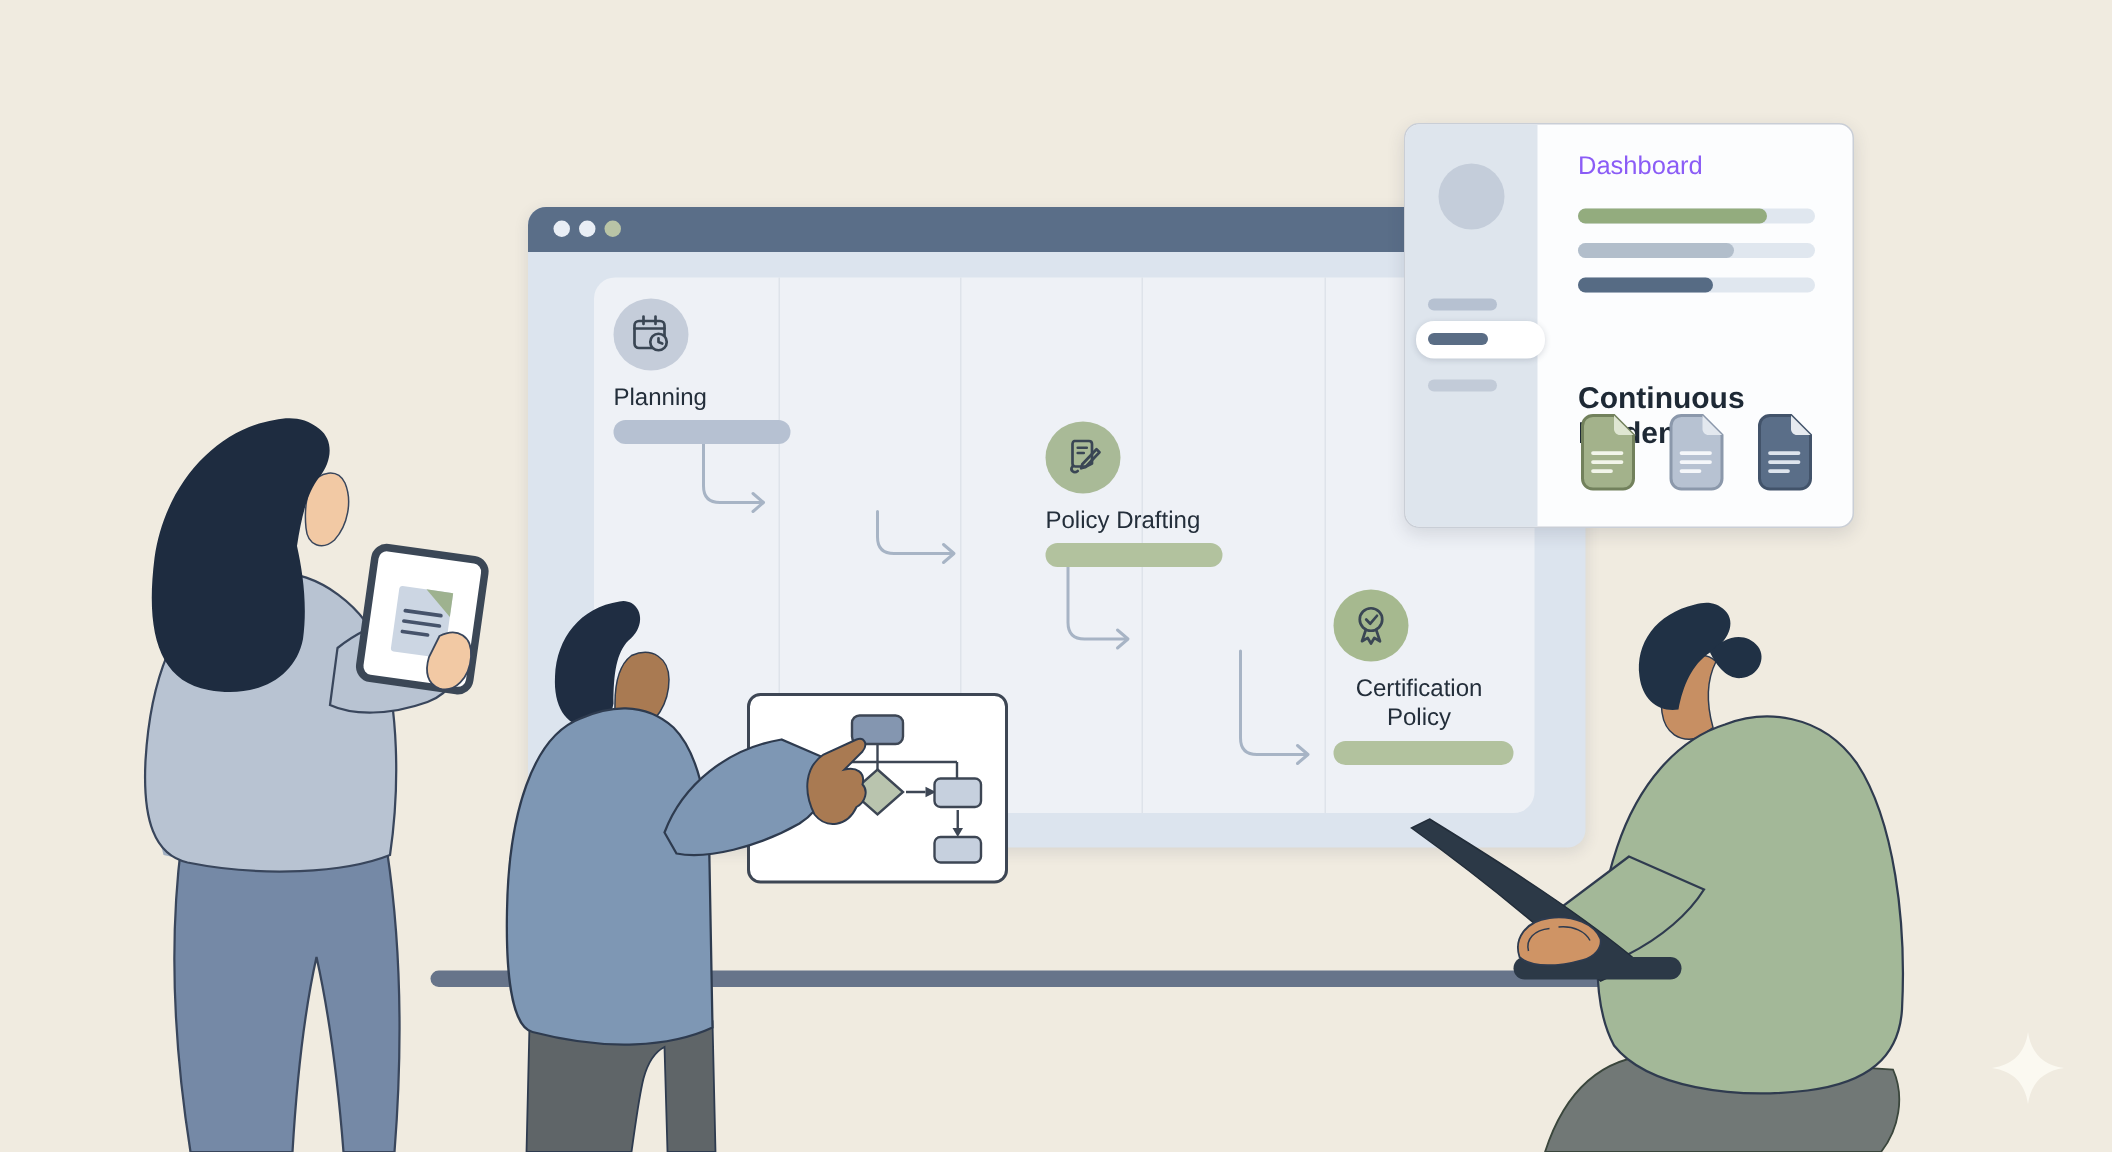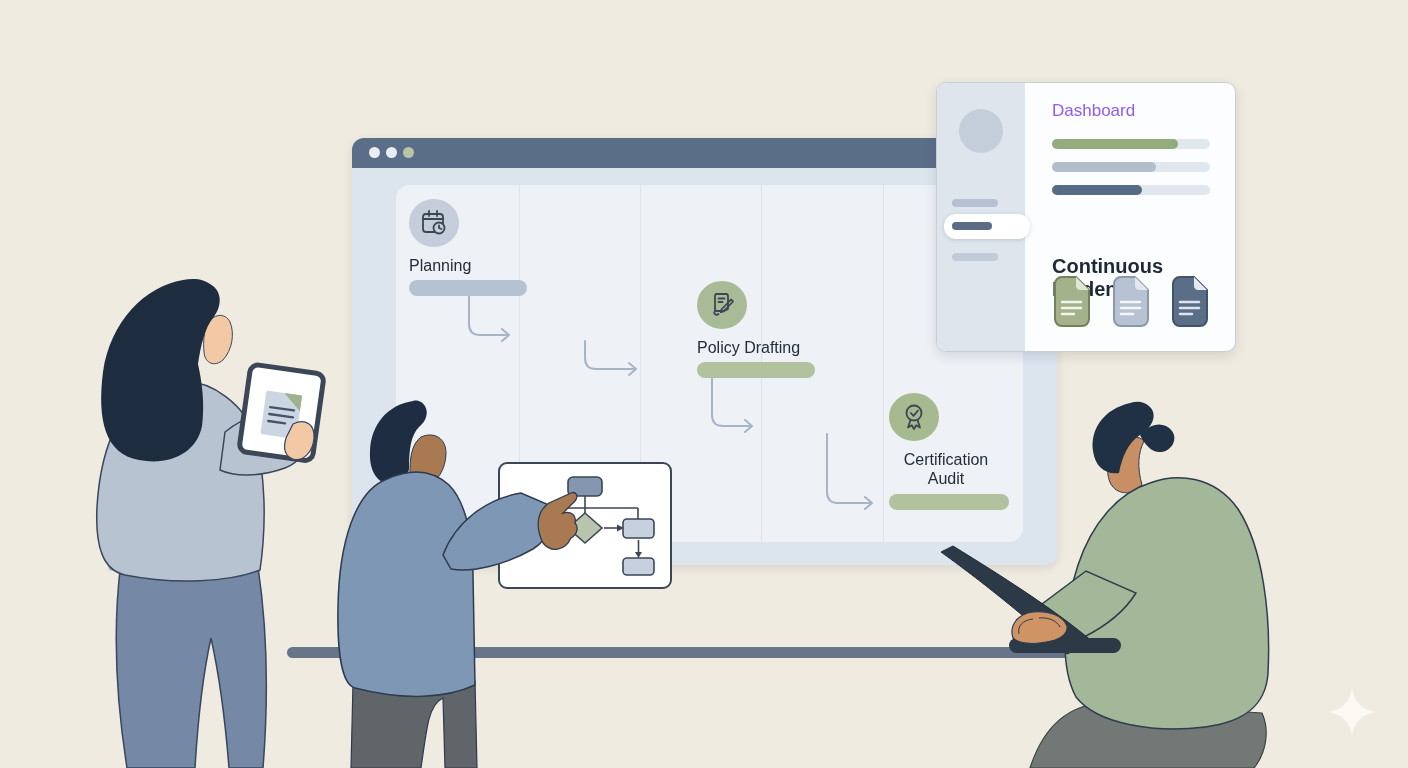--- a/index.html
+++ b/index.html
@@ -115,21 +115,21 @@
 
 
     <div class="stagebox" style="left:537px;top:255px;width:120px;">
       <div class="badge c-green2">
         <svg width="32" height="32" viewBox="0 0 32 32" fill="none" stroke="#3a4654" stroke-width="1.8" stroke-linecap="round" stroke-linejoin="round">
           <circle cx="16" cy="12" r="7.5"></circle>
           <path d="M12.8,12 L15.5,14.8 L20,9.5"></path>
           <path d="M12.5,19 L10,26.5 L13.8,24.3 L16,28 L18.2,24.3 L22,26.5 L19.5,19"></path>
         </svg>
       </div>
-      <div class="stage-label wrap">Certification Audit</div>
+      <div class="stage-label wrap">Certification Policy</div>
       <div class="pill p-green"></div>
     </div>
   </div>
 
   <div class="dcard">
     <div class="dside">
       <div class="avatar"></div>
       <div class="navbar1"></div>
       <div class="navactive">
           <div class="bar"></div>

